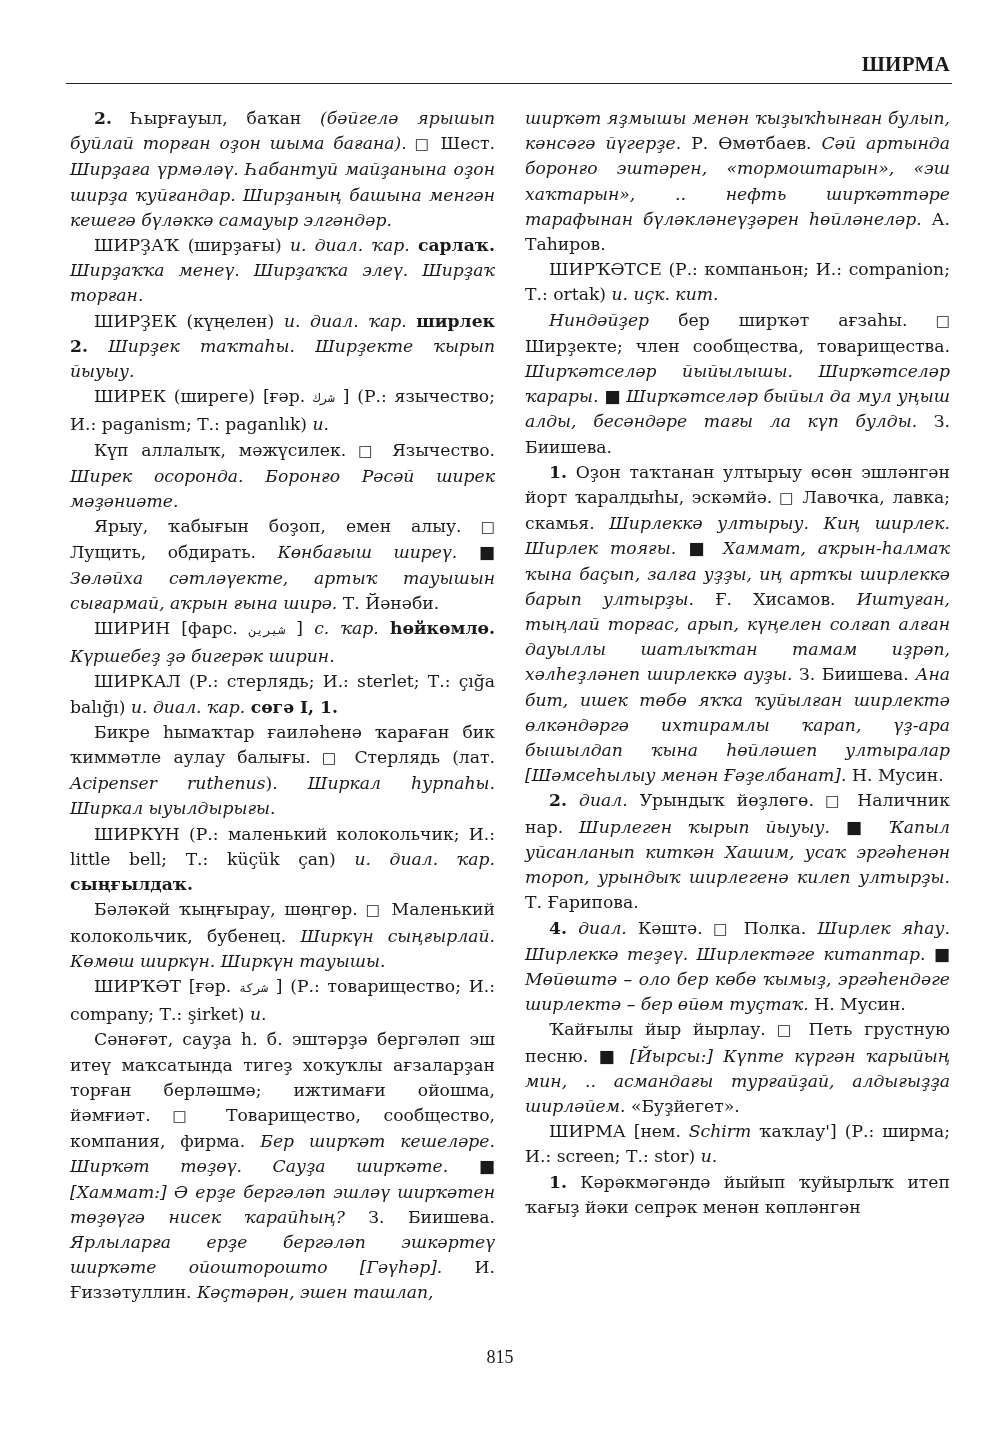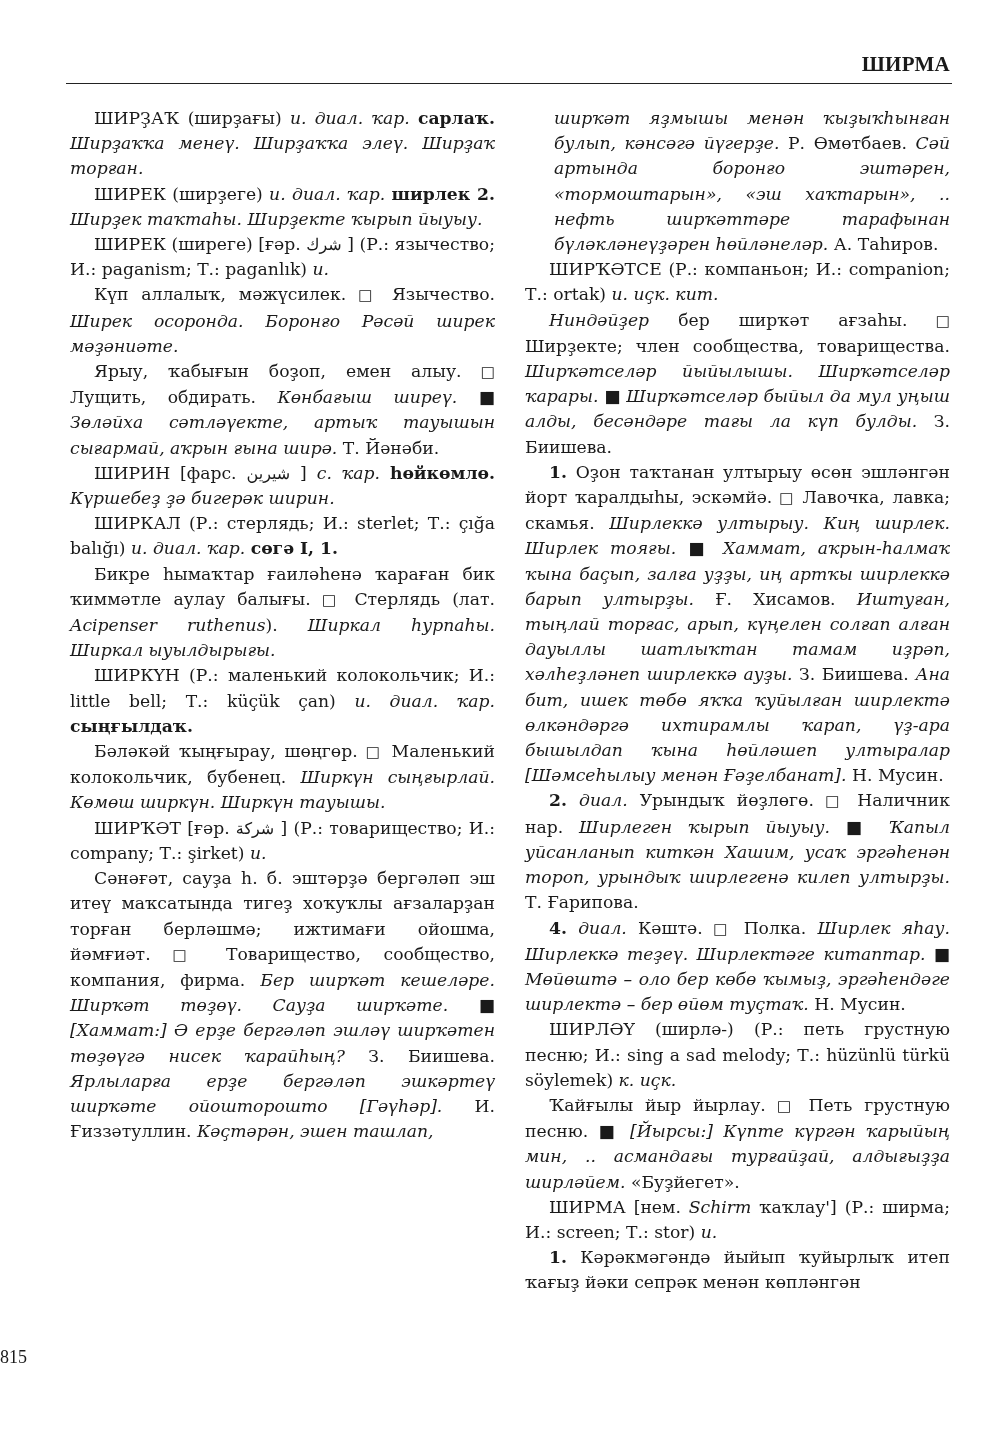--- a/index.html
+++ b/index.html
@@ -6,40 +6,41 @@
   body { width: 1000px; height: 1448px; position: relative; overflow: hidden;
          font-family: "DejaVu Serif", "Liberation Serif", serif; color: #1a1a1a; }
   .running-head { position: absolute; right: 50px; top: 52px; font-size: 21px; font-weight: bold;
                   font-family: "Liberation Serif", serif; letter-spacing: 0.3px; }
   .rule { position: absolute; left: 66px; right: 48px; top: 83px; height: 0; border-top: 1.6px solid #222; }
   .col { position: absolute; top: 106px; width: 425px; font-size: 17.2px; line-height: 25.2px;
          text-align: justify; hyphens: none; }
   .col.left { left: 70px; }
   .col.right { left: 525px; width: 425px; }
   .col p { margin: 0; text-indent: 24px; }
-  .col p.cont { text-indent: 0; margin-left: 29px; }
+  .col p.cont { text-indent: 0; }
   .hw { font-weight: normal; }
   i, .it { font-style: italic; }
   b { font-weight: bold; }
   .sq { font-family: "DejaVu Sans", sans-serif; font-size: 15px; }
-  .page-number { position: absolute; top: 1347px; left: 0; right: 0; text-align: left; font-size: 18px;
+  .page-number { position: absolute; top: 1347px; left: 0; right: 0; text-align: center; font-size: 18px;
                  font-family: "Liberation Serif", serif; }
-  .ar { font-family: Liberation Serif, serif; font-size: 16px; }
+  .ar { font-family: Liberation Mono, monospace; font-size: 12px; }
 </style>
 </head>
 <body>
 
 <div class="running-head">ШИРМА</div>
 <div class="rule"></div>
 
 <div class="col left">
+  <p><b>2.</b><span> Һырғауыл, баҡан </span><i>(бәйгелә ярышып буйлай торған оҙон шыма бағана).</i><span class="sq"> □ </span><span>Шест. </span><i>Ширҙаға үрмәләү. Һабантуй майҙанына оҙон ширҙа ҡуйғандар. Ширҙаның башына менгән кешегә бүләккә самауыр элгәндәр.</i></p>
 
   <p><span class="hw">ШИРҘАҠ (ширҙағы)</span><i> и. диал. ҡар. </i><b>сарлаҡ.</b><i> Ширҙаҡҡа менеү. Ширҙаҡҡа элеү. Ширҙаҡ торған.</i></p>
 
-  <p><span class="hw">ШИРЕК (ширҙеге)</span><i> и. диал. ҡар. </i><b>ширлек 2.</b><i> Ширҙек таҡтаһы. Ширҙекте ҡырып йыуыу.</i></p>
+  <p><span class="hw">ШИРҘЕК (күңелен)</span><i> и. диал. ҡар. </i><b>ширлек 2.</b><i> Ширҙек таҡтаһы. Ширҙекте ҡырып йыуыу.</i></p>
 
   <p><span class="hw">ШИРЕК (ширеге)</span><span> [ғәр. </span><span class="ar">شرك</span><span> ] (Р.: язычество; И.: paganism; Т.: paganlık) </span><i>и.</i></p>
 
   <p><span>Күп аллалыҡ, мәжүсилек.</span><span class="sq"> □ </span><span>Язычество. </span><i>Ширек осоронда. Боронғо Рәсәй ширек мәҙәниәте.</i></p>
 
 
   <p><span>Ярыу, ҡабығын боҙоп, емен алыу.</span><span class="sq"> □ </span><span>Лущить, обдирать. </span><i>Көнбағыш ширеү.</i><span> ■ </span><i>Зөләйха сәтләүекте, артыҡ тауышын сығармай, аҡрын ғына ширә.</i><span> Т. Йәнәби.</span></p>
 
   <p><span class="hw">ШИРИН</span><span> [фарс. </span><span class="ar">شيرين</span><span> ] </span><i>с. ҡар. </i><b>һөйкөмлө.</b><i> Күршебеҙ ҙә бигерәк ширин.</i></p>
 
@@ -64,21 +65,20 @@
   <p><i>Ниндәйҙер</i><span> бер ширҡәт ағзаһы.</span><span class="sq"> □ </span><span>Ширҙекте; член сообщества, товарищества. </span><i>Ширҡәтселәр йыйылышы. Ширҡәтселәр ҡарары.</i><span> ■ </span><i>Ширҡәтселәр быйыл да мул уңыш алды, бесәндәре тағы ла күп булды.</i><span> З. Биишева.</span></p>
 
 
   <p><b>1.</b><span> Оҙон таҡтанан ултырыу өсөн эшләнгән йорт ҡаралдыһы, эскәмйә.</span><span class="sq"> □ </span><span>Лавочка, лавка; скамья. </span><i>Ширлеккә ултырыу. Киң ширлек. Ширлек тояғы.</i><span> ■ </span><i>Хаммат, аҡрын-һалмаҡ ҡына баҫып, залға уҙҙы, иң артҡы ширлеккә барып ултырҙы.</i><span> Ғ. Хисамов. </span><i>Иштуған, тыңлай торғас, арып, күңелен солғап алған дауыллы шатлыҡтан тамам иҙрәп, хәлһеҙләнеп ширлеккә ауҙы.</i><span> З. Биишева. </span><i>Ана бит, ишек төбө яҡҡа ҡуйылған ширлектә өлкәндәргә ихтирамлы ҡарап, үҙ-ара бышылдап ҡына һөйләшеп ултыралар [Шәмсеһылыу менән Ғәҙелбанат].</i><span> Н. Мусин.</span></p>
 
   <p><b>2.</b><i> диал.</i><span> Урындыҡ йөҙлөгө.</span><span class="sq"> □ </span><span>Наличник нар. </span><i>Ширлеген ҡырып йыуыу.</i><span> ■ </span><i>Ҡапыл уйсанланып киткән Хашим, усаҡ эргәһенән тороп, урындыҡ ширлегенә килеп ултырҙы.</i><span> Т. Ғарипова.</span></p>
 
 
   <p><b>4.</b><i> диал.</i><span> Кәштә.</span><span class="sq"> □ </span><span>Полка. </span><i>Ширлек яһау. Ширлеккә теҙеү. Ширлектәге китаптар.</i><span> ■ </span><i>Мөйөштә – оло бер көбө ҡымыҙ, эргәһендәге ширлектә – бер өйөм туҫтаҡ.</i><span> Н. Мусин.</span></p>
 
-  <p><span class="hw">ШИРЛӘҮ (ширлә-)</span><span> (Р.: петь грустную песню; И.: sing a sad melody; Т.: hüzünlü türkü söylemek) </span><i>к. иҫк.</i></p>
 
   <p><span>Ҡайғылы йыр йырлау.</span><span class="sq"> □ </span><span>Петь грустную песню.</span><span> ■ </span><i>[Йырсы:] Күпте күргән ҡарыйың мин, .. асмандағы турғайҙай, алдығыҙҙа ширләйем.</i><span> «Буҙйегет».</span></p>
 
   <p><span class="hw">ШИРМА</span><span> [нем. </span><i>Schirm</i><span> ҡаҡлау'] (Р.: ширма; И.: screen; Т.: stor) </span><i>и.</i></p>
 
   <p><b>1.</b><span> Кәрәкмәгәндә йыйып ҡуйырлыҡ итеп ҡағыҙ йәки сепрәк менән көпләнгән</span></p>
 </div>
 
 <div class="page-number">815</div>
 

